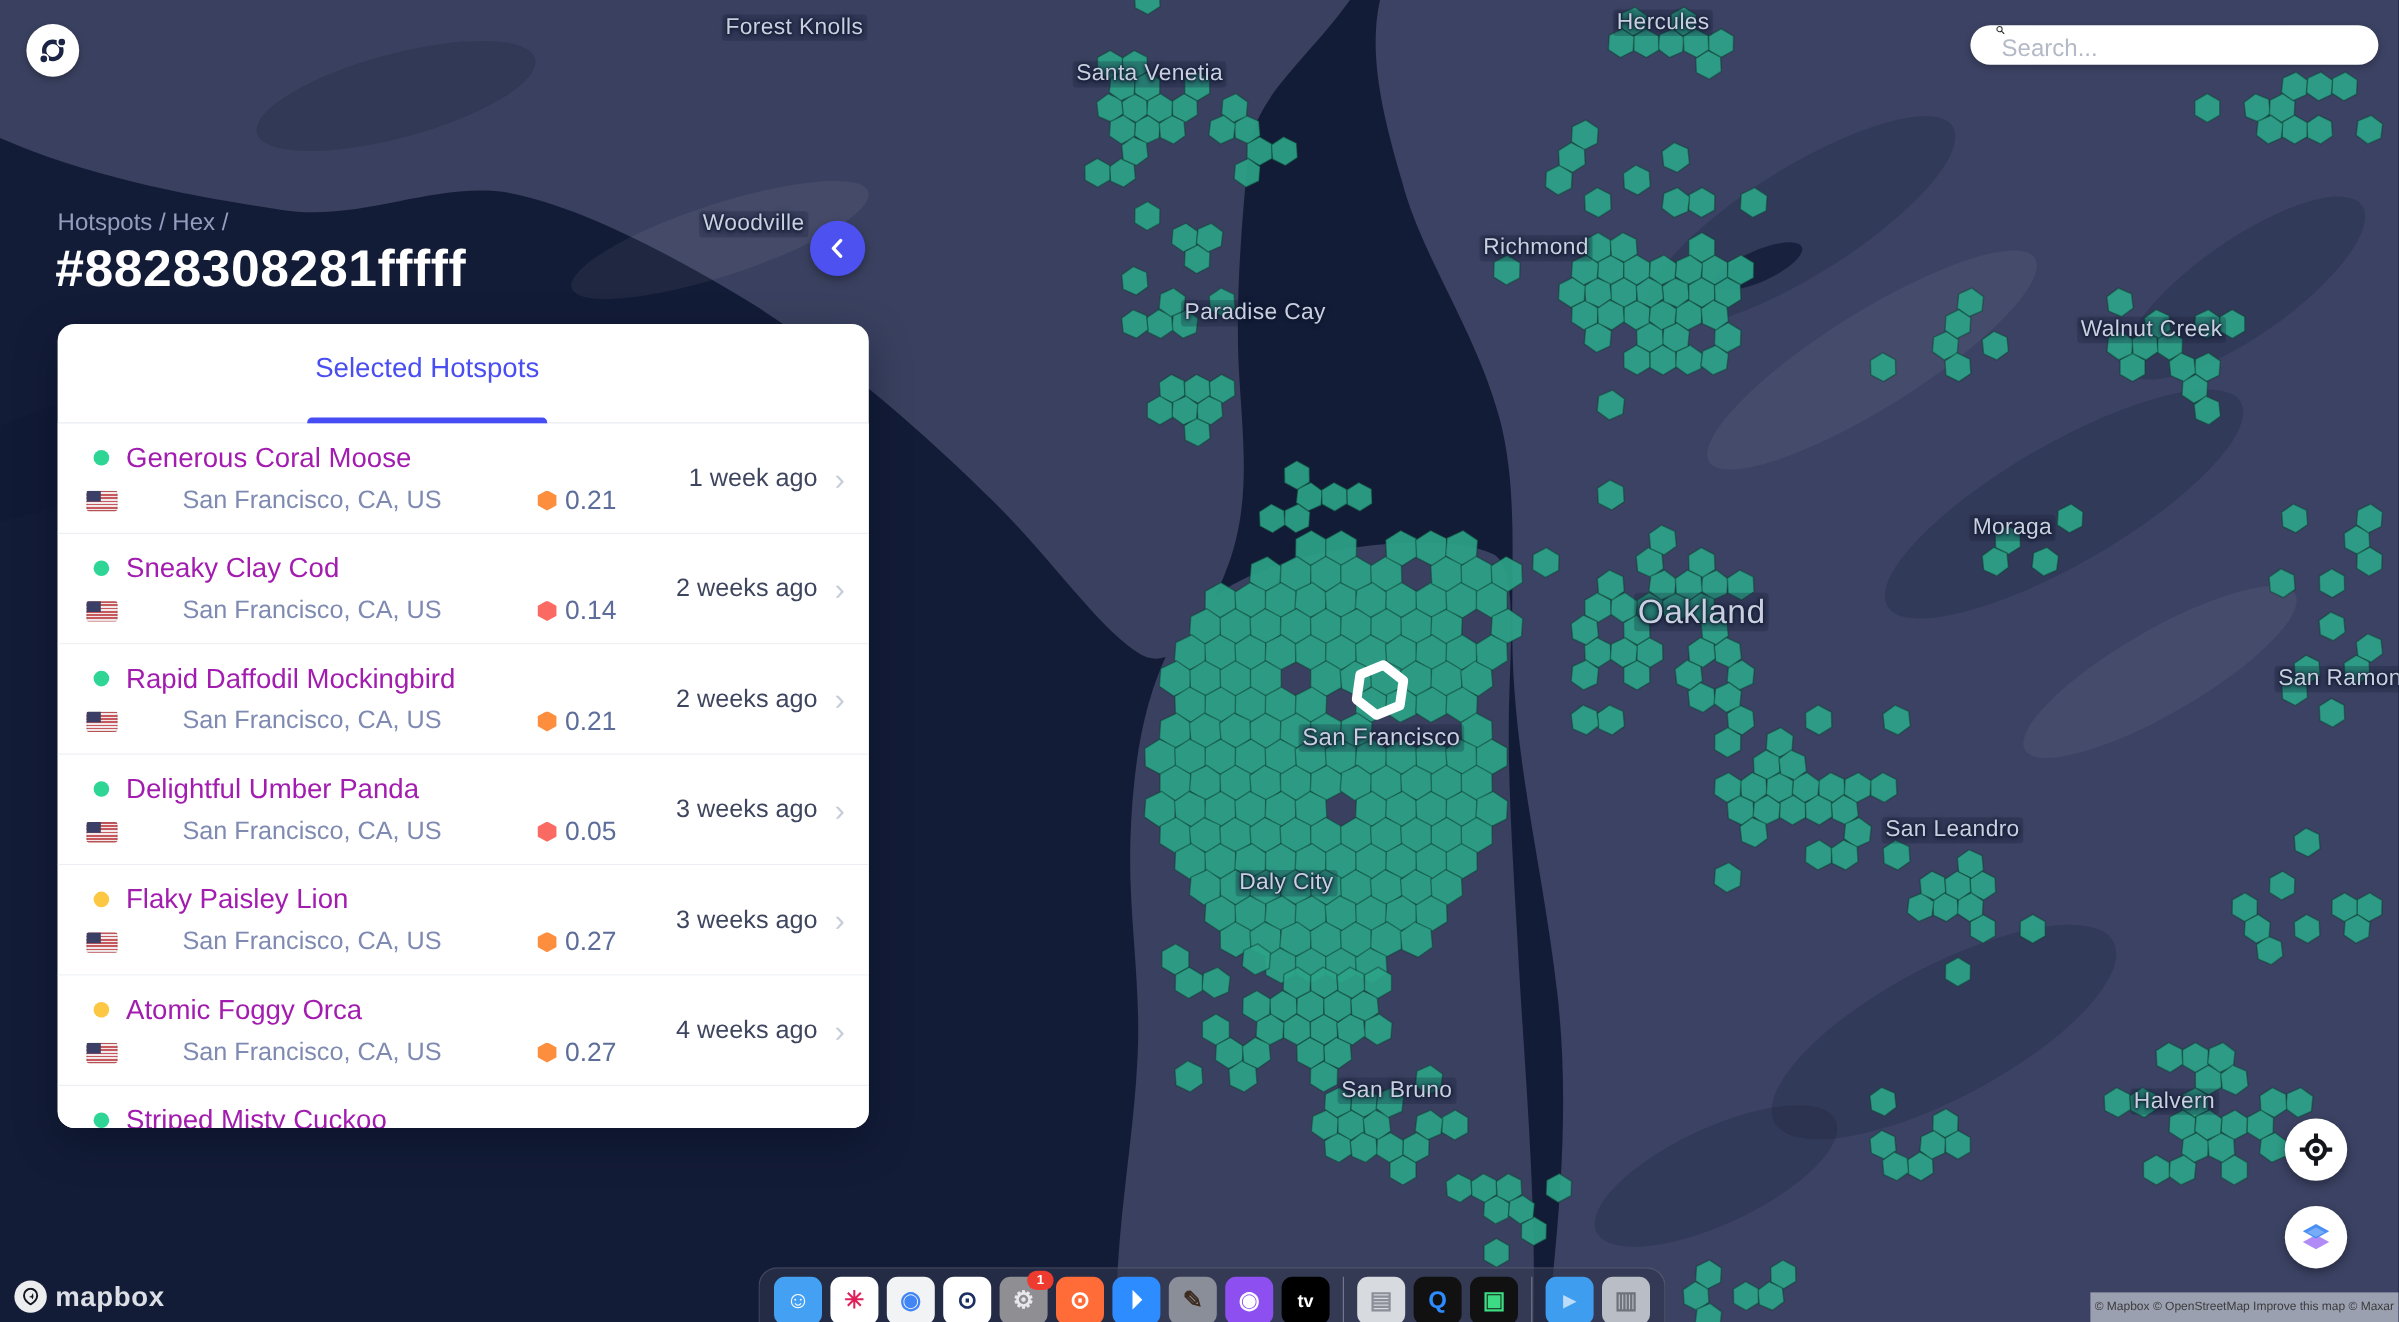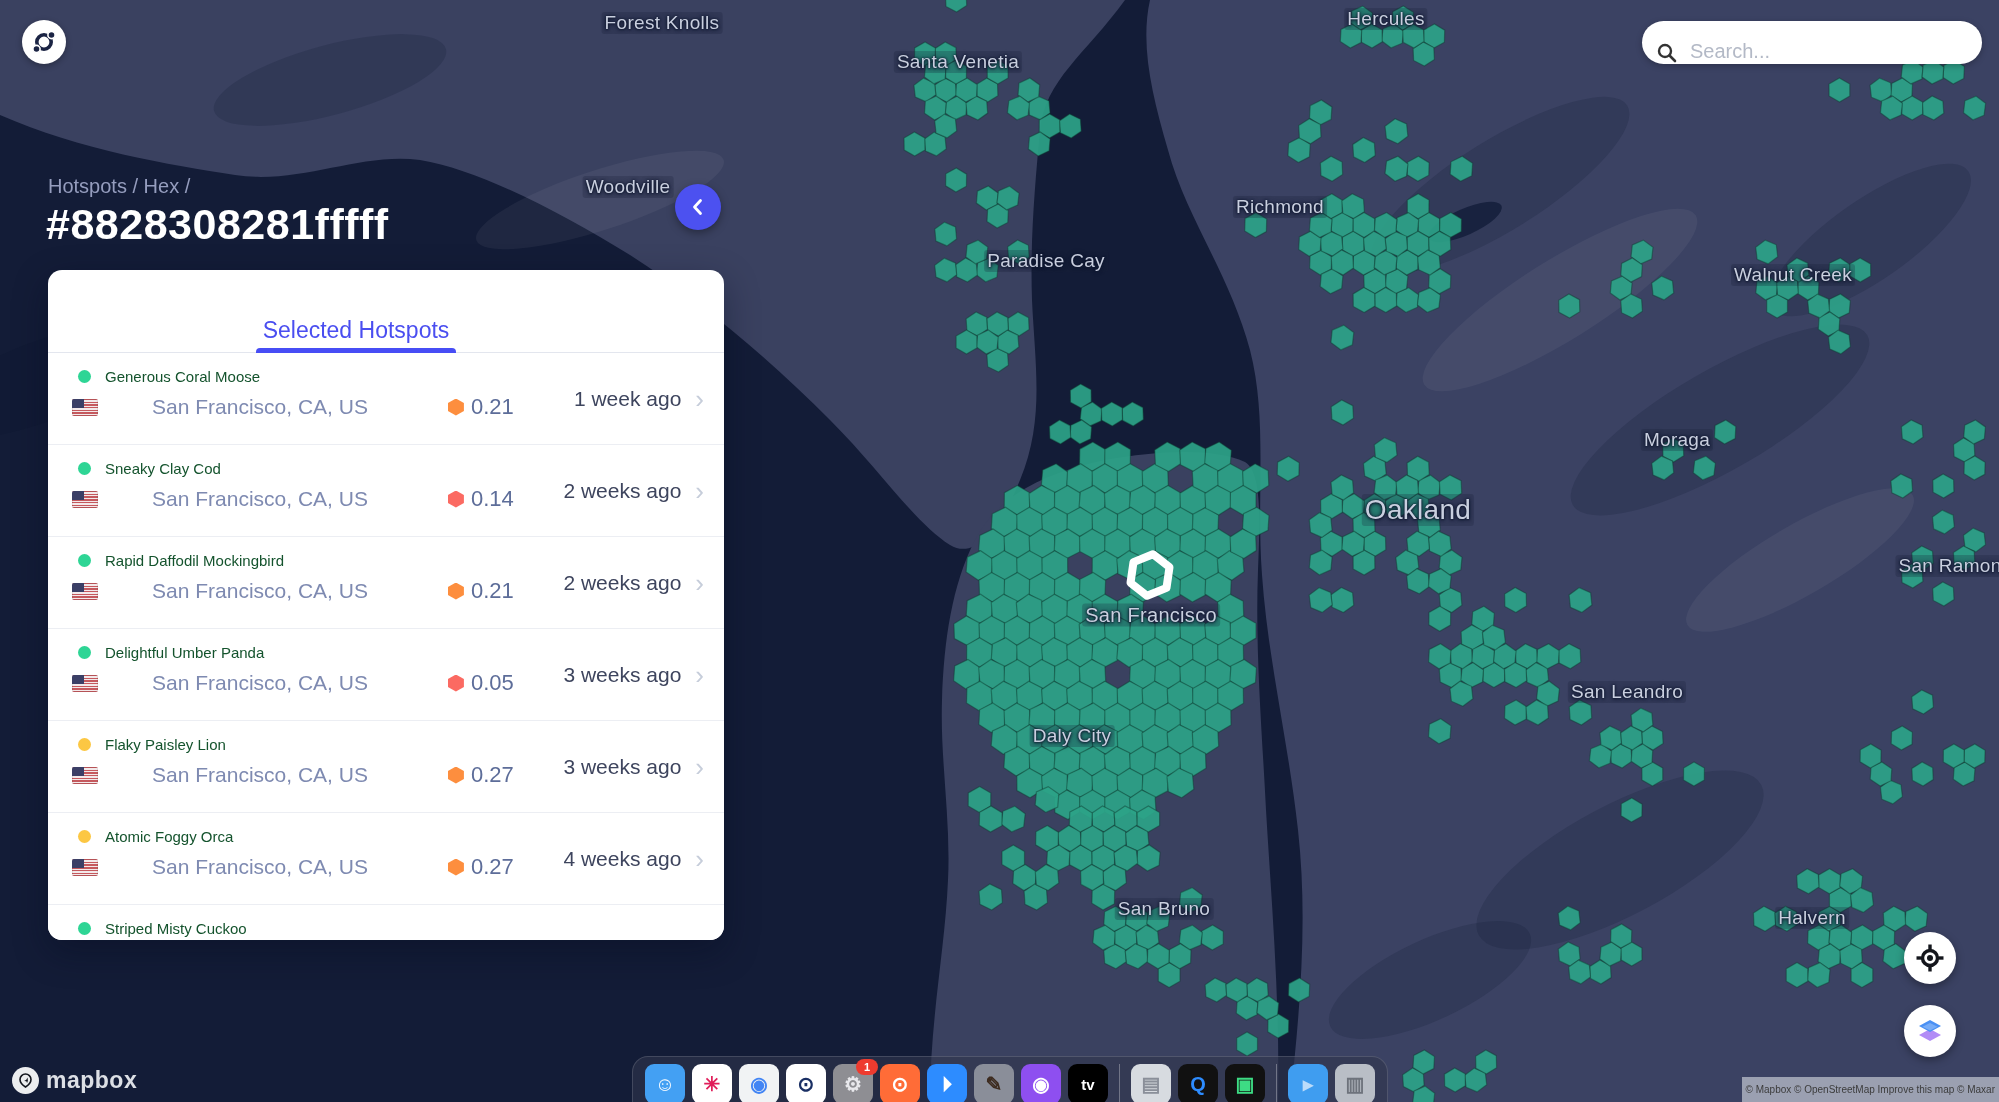--- a/index.html
+++ b/index.html
@@ -18,23 +18,24 @@
   }
   
   .helium-logo{
     position:absolute;left:22px;top:20px;width:44px;height:44px;border-radius:50%;
     background:#fff;z-index:12;display:flex;align-items:center;justify-content:center;
     box-shadow:0 2px 6px rgba(0,0,0,.3);
   }
   .nav{position:absolute;left:1062px;top:22px;z-index:12;display:flex;gap:27px;}
   .nav-item{color:#fff;font-size:24px;font-weight:500;cursor:pointer;text-shadow:0 1px 3px rgba(10,16,40,.6);}
   .search-pill{
-    position:absolute;left:1642px;top:21px;width:340px;height:43px;z-index:12;
-    background:#fff;border-radius:22px;display:flex;align-items:flex-end;padding:0 14px;box-sizing:border-box;
+    position:absolute;left:1642px;top:21px;width:340px;height:33px;z-index:12;
+    background:#fff;border-radius:22px;display:flex;align-items:flex-start;padding:0 14px;box-sizing:border-box;
     box-shadow:0 2px 6px rgba(0,0,0,.25);
+    flex-direction:column;
   }
   .search-pill input{
     border:none;outline:none;flex:1;font-size:20px;color:#333;margin-left:10px;
     font-family:"Liberation Sans",sans-serif;background:transparent;
   }
   .search-pill input::placeholder{color:#b3b9c6;}
   
   .breadcrumb{position:absolute;left:48px;top:175px;font-size:20px;font-weight:500;color:#959dbe;z-index:12;cursor:pointer;}
   .page-title{position:absolute;left:46px;top:200px;font-size:43px;font-weight:700;color:#fff;z-index:12;letter-spacing:.5px;}
   .back-btn{
@@ -42,30 +43,30 @@
     background:#4c51f0;z-index:12;display:flex;align-items:center;justify-content:center;cursor:pointer;
     box-shadow:0 3px 8px rgba(0,0,0,.35);
   }
   
   .panel{
     position:absolute;left:48px;top:270px;width:676px;height:670px;z-index:11;
     background:#fff;border-radius:14px;box-shadow:0 12px 34px rgba(5,10,30,.38);overflow:hidden;
   }
   .tabbar{height:82px;border-bottom:1px solid #e3e6ee;display:flex;align-items:flex-end;justify-content:center;}
   .tab{
-    position:relative;margin-right:60px;padding-bottom:8px;font-size:23px;font-weight:500;color:#4a4ef0;cursor:pointer;
+    position:relative;margin-right:60px;padding-bottom:32px;font-size:23px;font-weight:500;color:#4a4ef0;cursor:pointer;
   }
   .tab .underline{position:absolute;left:50%;transform:translateX(-50%);bottom:-1px;width:200px;height:5px;background:#474df5;border-radius:4px 4px 0 0;}
   .row{
     position:relative;height:92px;border-bottom:1px solid #eceef3;box-sizing:border-box;
     padding:15px 20px 0 30px;cursor:pointer;background:#fff;
   }
   .row .line1{display:flex;align-items:center;}
   .dot{width:13px;height:13px;border-radius:50%;margin-right:14px;flex:none;}
-  .hname{font-size:15px;font-weight:500;color:#14532d;}
+  .hname{font-size:23px;font-weight:500;color:#a21caf;}
   .line2{display:flex;align-items:center;margin-top:9px;margin-left:-6px;gap:42px;}
   .flag{position:relative;width:26px;height:17px;flex:none;margin-right:12px;border-radius:2px;overflow:hidden;
     background:repeating-linear-gradient(#c5595e 0 1.4px,#f3e9ea 1.4px 2.7px);box-shadow:0 0 0 1px rgba(0,0,0,.08) inset;}
   .flag::after{content:"";position:absolute;left:0;top:0;width:12px;height:9px;background:#3b3f66;}
   .loc{font-size:21px;color:#7e8ab1;}
   .valwrap{display:flex;align-items:center;margin-left:38px;}
   .valhex{width:16px;height:17px;margin-right:7px;clip-path:polygon(50% 0,100% 26%,100% 74%,50% 100%,0 74%,0 26%);}
   .val{font-size:22px;color:#5d6d99;}
   .rowright{position:absolute;right:20px;top:0;height:92px;display:flex;align-items:center;}
   .time{font-size:21px;color:#3e455e;}

